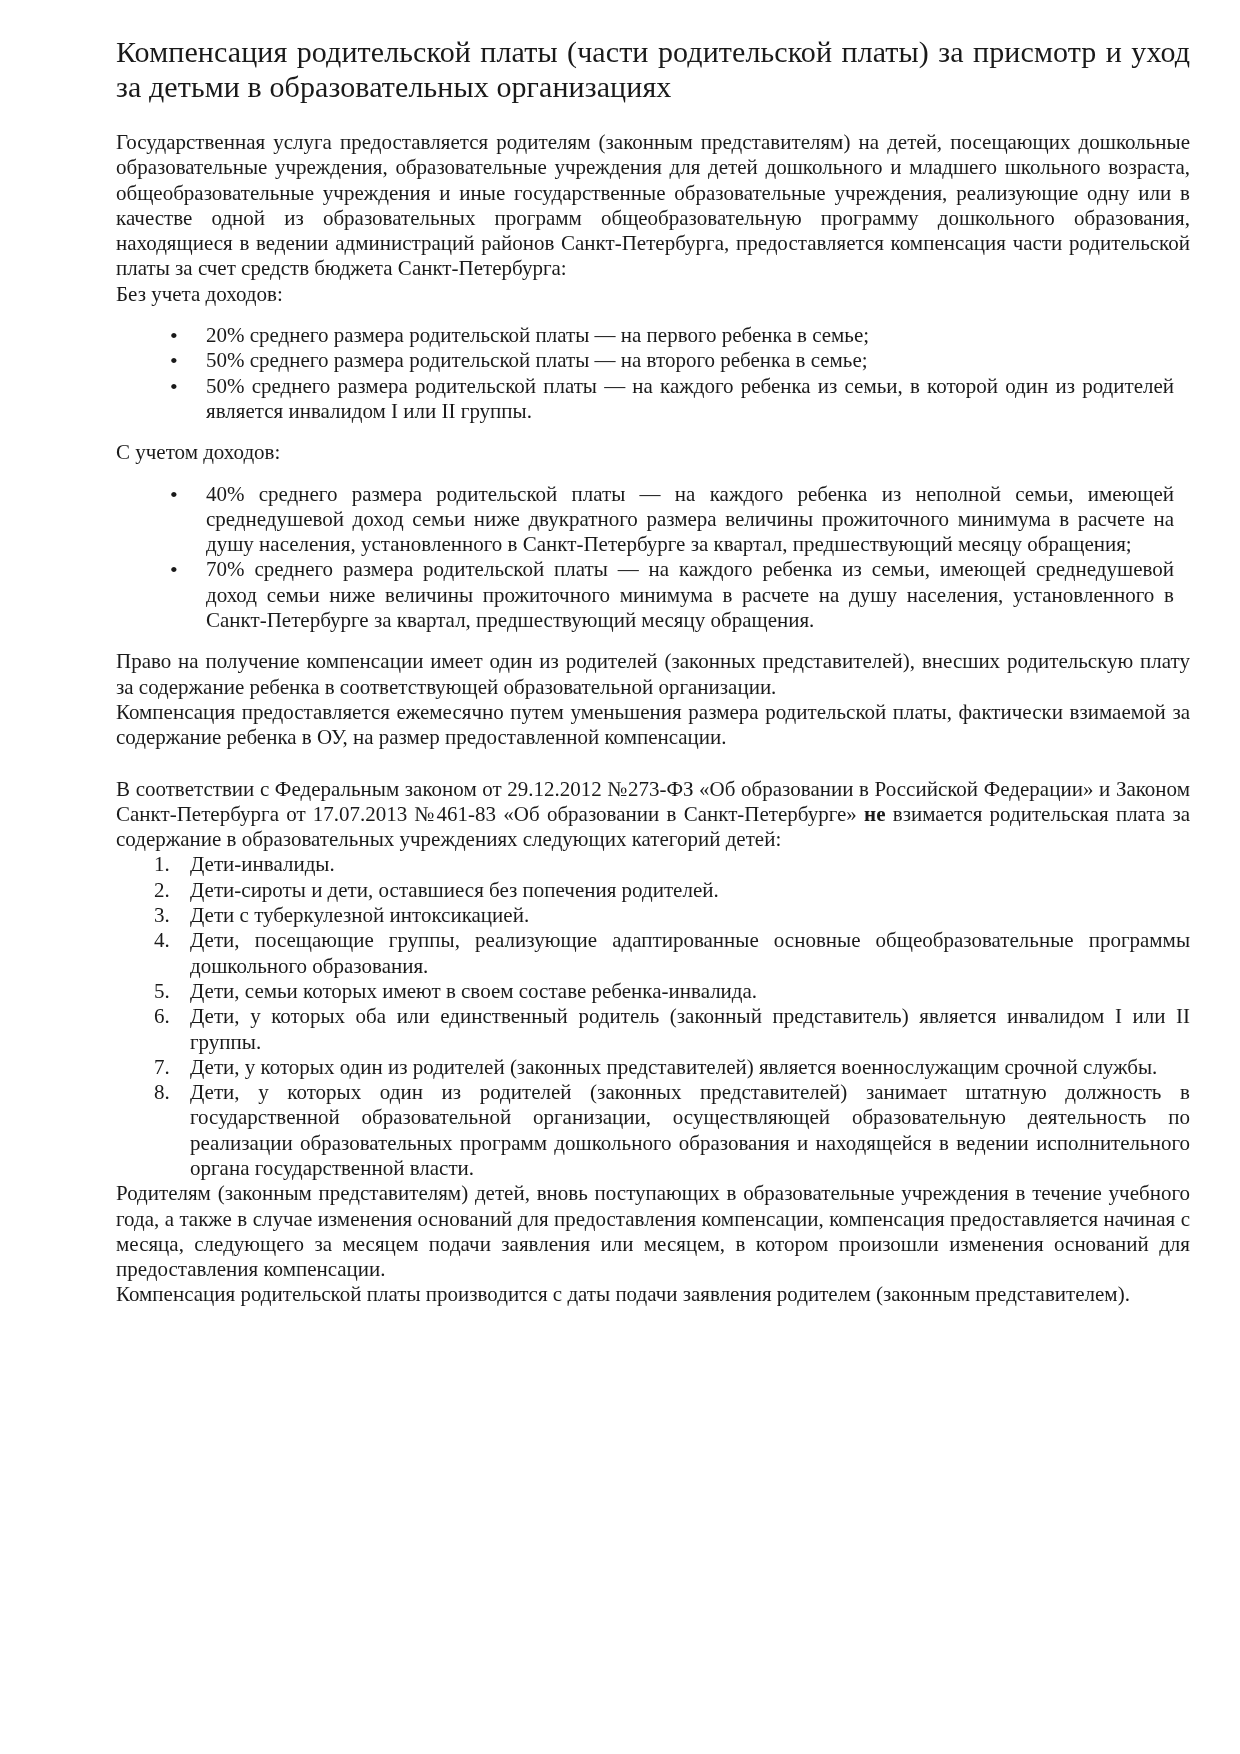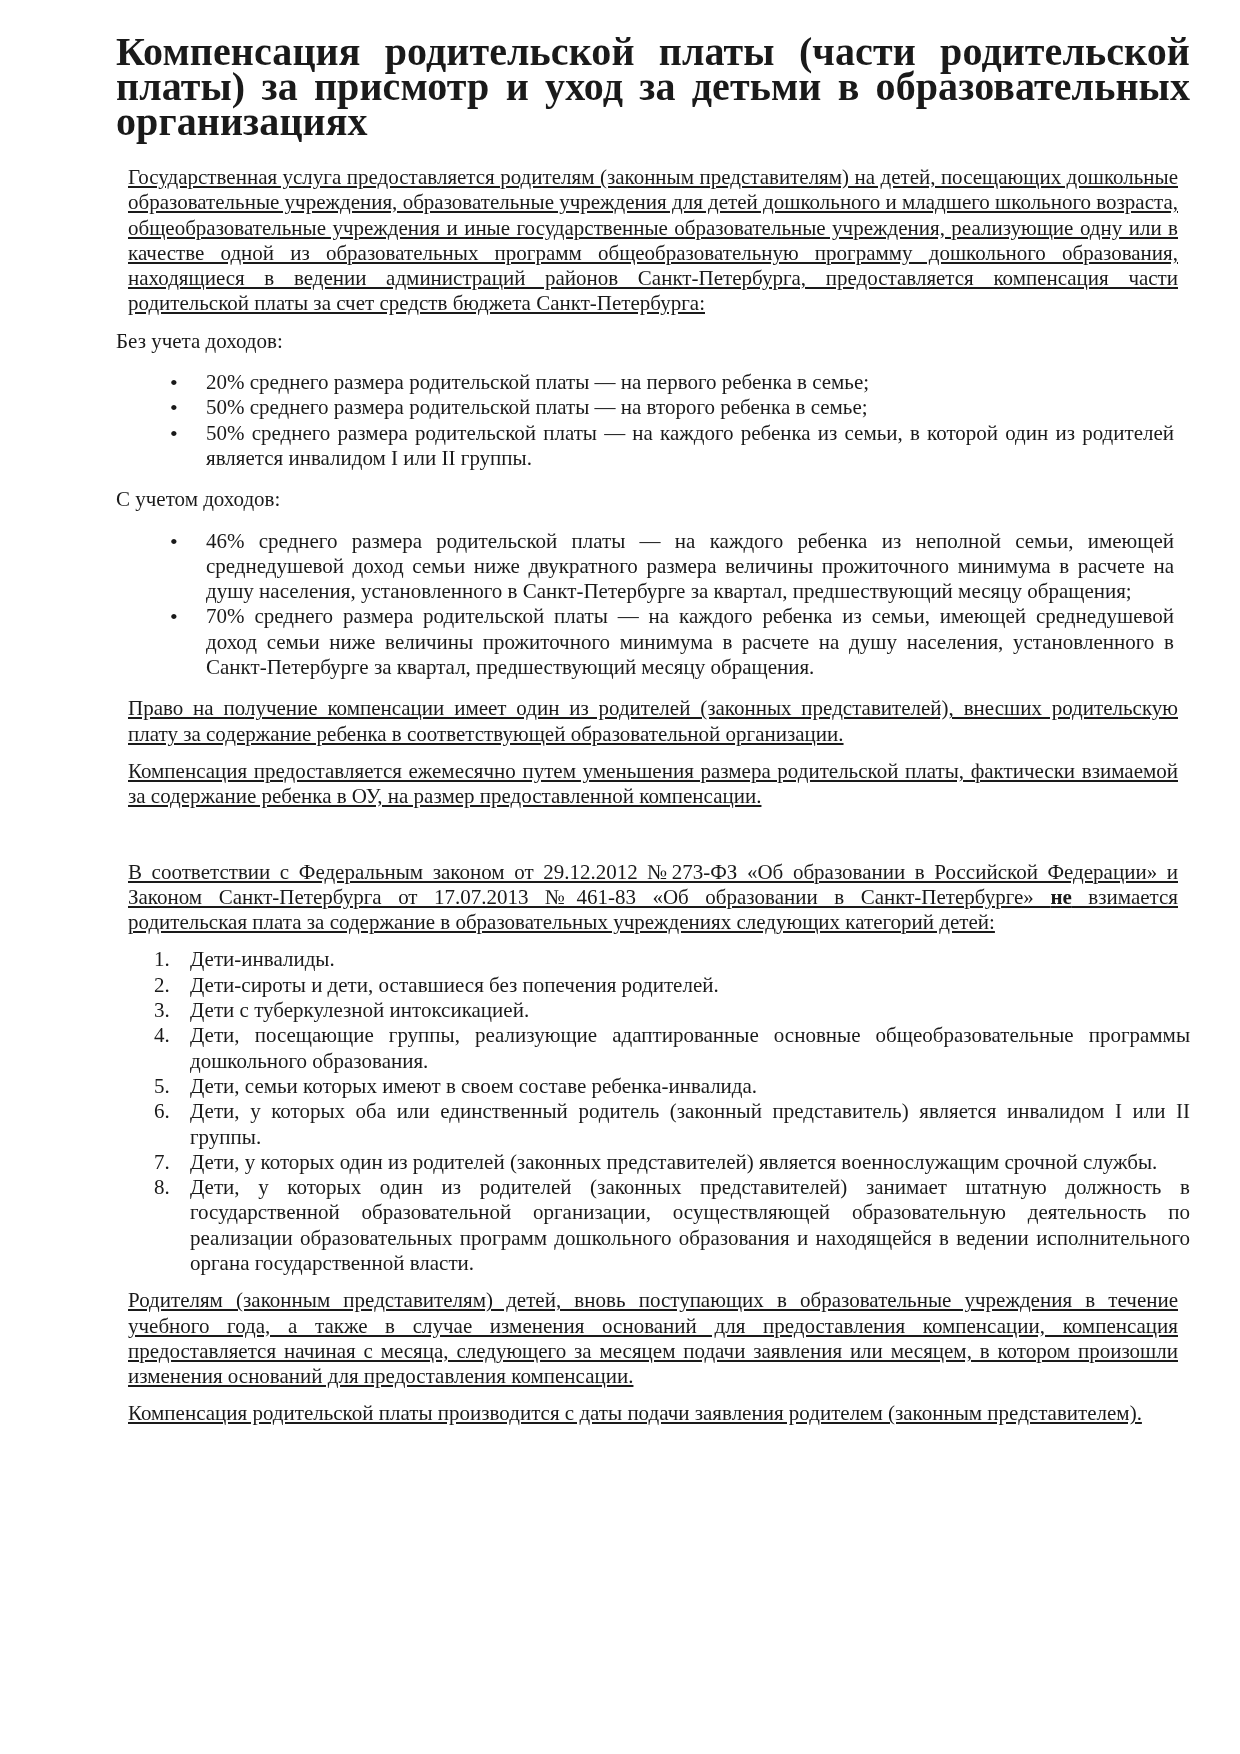--- a/index.html
+++ b/index.html
@@ -1,21 +1,21 @@
 <!DOCTYPE html>
 <html><head>
 <meta charset="utf-8">
 <style>
   html, body { margin: 0; padding: 0; background: #ffffff; }
   body { width: 1240px; height: 1754px; position: relative; overflow: hidden;
          font-family: "Liberation Serif", "DejaVu Serif", serif; color: #1a1a1a; }
   .page { position: absolute; left: 116px; top: 34px; width: 1074px; }
-  .title { font-weight: bold; font-size: 40px; line-height: 35px; margin: 0 0 26px 0;
+  .title { font-weight: normal; font-size: 30px; line-height: 35px; margin: 0 0 26px 0;
            text-align: justify; text-align-last: left; letter-spacing: 0.1px; }
-  p { margin: 12px; font-size: 21px; line-height: 25.3px; text-align: justify; text-decoration: underline; }
+  p { margin: 0; font-size: 21px; line-height: 25.3px; text-align: justify; }
   .subhead { font-size: 21px; line-height: 25.3px; }
   ul.bul { margin: 16px; padding: 0 0 0 74px; list-style: none; }
   ul.bul li { position: relative; font-size: 21px; line-height: 25.3px; text-align: justify; }
   ul.bul li::before { content: "\2022"; position: absolute; left: -36px; top: 0; font-size: 22px; }
   ol.num { margin: 0; padding: 0 0 0 74px; list-style: none; }
   ol.num li { position: relative; font-size: 21px; line-height: 25.3px; text-align: justify; }
   ol.num li .n { position: absolute; left: -36px; top: 0; }
   .gap { height: 26px; }
   b.not { font-weight: bold; }
 </style>
@@ -29,21 +29,21 @@
 
   <div class="subhead">Без учета доходов:</div>
   <ul class="bul">
     <li>20% среднего размера родительской платы — на первого ребенка в семье;</li>
     <li>50% среднего размера родительской платы — на второго ребенка в семье;</li>
     <li>50% среднего размера родительской платы — на каждого ребенка из семьи, в которой один из родителей является инвалидом I или II группы.</li>
   </ul>
 
   <div class="subhead">С учетом доходов:</div>
   <ul class="bul">
-    <li>46% среднего размера родительской платы — на каждого ребенка из неполной семьи, имеющей среднедушевой доход семьи ниже двукратного размера величины прожиточного минимума в расчете на душу населения, установленного в Санкт-Петербурге за квартал, предшествующий месяцу обращения;</li>
+    <li>40% среднего размера родительской платы — на каждого ребенка из неполной семьи, имеющей среднедушевой доход семьи ниже двукратного размера величины прожиточного минимума в расчете на душу населения, установленного в Санкт-Петербурге за квартал, предшествующий месяцу обращения;</li>
     <li>70% среднего размера родительской платы — на каждого ребенка из семьи, имеющей среднедушевой доход семьи ниже величины прожиточного минимума в расчете на душу населения, установленного в Санкт-Петербурге за квартал, предшествующий месяцу обращения.</li>
   </ul>
 
   <p>Право на получение компенсации имеет один из родителей (законных представителей), внесших родительскую плату за содержание ребенка в соответствующей образовательной организации.</p>
   <p>Компенсация предоставляется ежемесячно путем уменьшения размера родительской платы, фактически взимаемой за содержание ребенка в ОУ, на размер предоставленной компенсации.</p>
 
   <div class="gap"></div>
 
   <p><span>В соответствии с Федеральным законом от 29.12.2012 №273-ФЗ «Об образовании в Российской Федерации» и Законом Санкт-Петербурга от 17.07.2013 №461-83 «Об образовании в Санкт-Петербурге» </span><b class="not">не</b><span> взимается родительская плата за содержание в образовательных учреждениях следующих категорий детей:</span></p>
 

